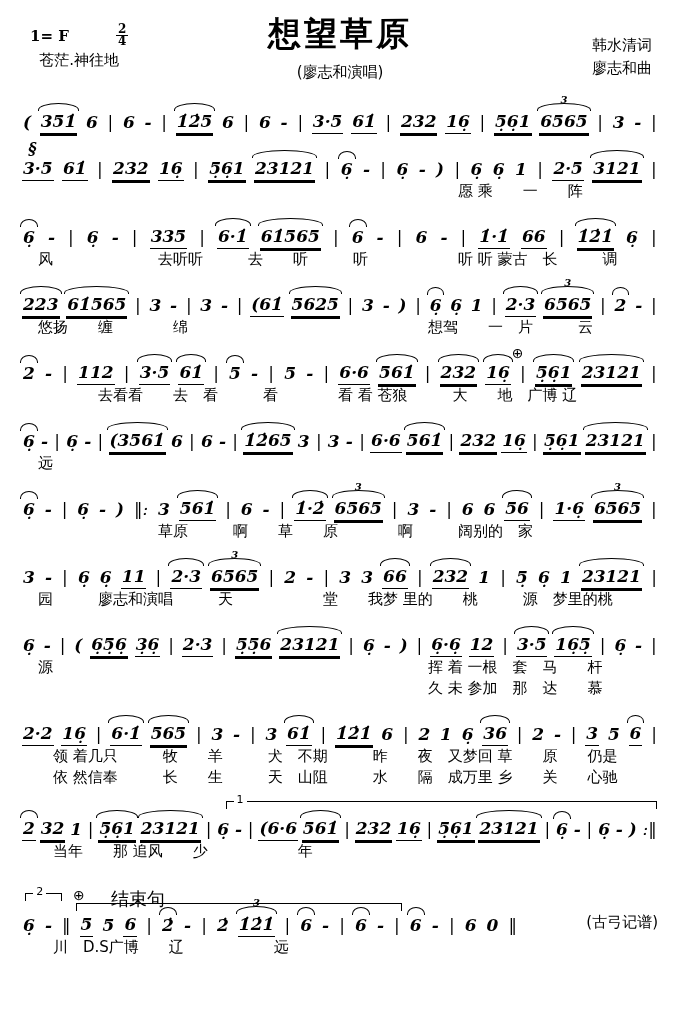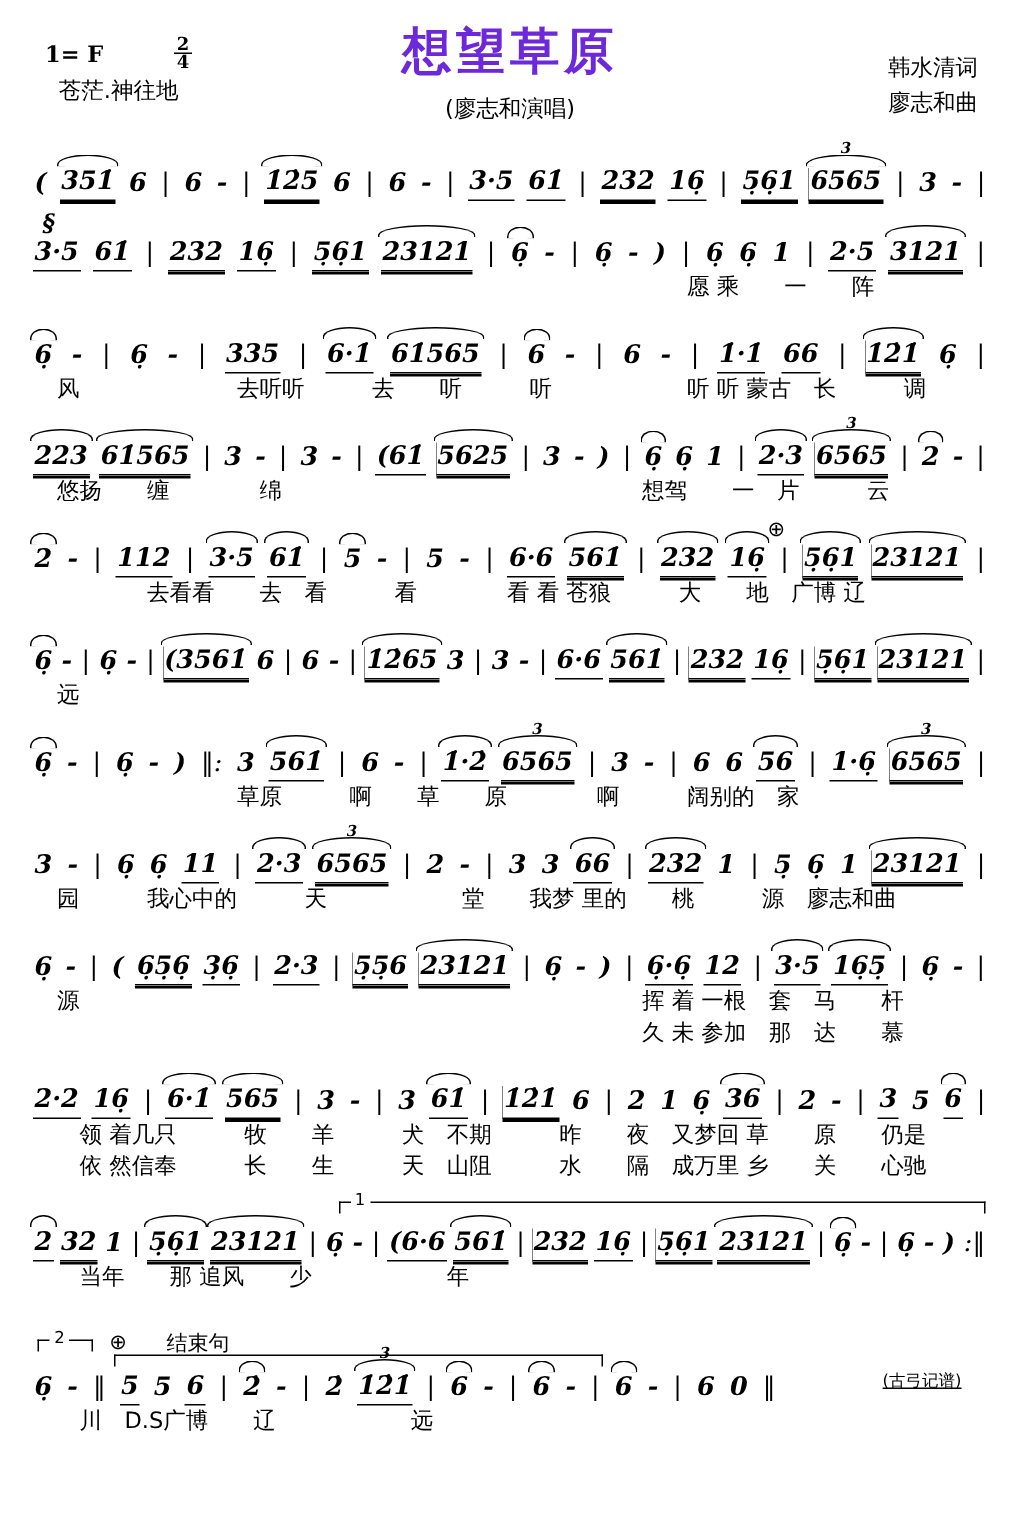--- a/index.html
+++ b/index.html
@@ -6,46 +6,46 @@
   body{width:680px;height:1020px;overflow:hidden;font-family:"DejaVu Sans",sans-serif;color:#000;}
   .page{position:relative;width:680px;height:1020px;padding:10px 22px 0;box-sizing:border-box;}
   
   .hdr{position:relative;height:86px;}
   .hdr-left{position:absolute;left:8px;top:14px;font-size:15px;}
   .keyrow{display:flex;align-items:center;font-size:15px;font-weight:700;font-family:"DejaVu Serif",serif;gap:42px;}
   .frac{display:inline-flex;flex-direction:column;align-items:center;margin-left:5px;font-size:12px;line-height:11px;font-weight:700;}
   .frac .num{border-bottom:1px solid #000;padding:0 2px;}
   .tempo{margin-top:4px;font-size:15px;text-align:center;}
   .title-wrap{position:absolute;left:0;right:0;top:2px;text-align:center;}
-  .title{font-size:33px;font-weight:700;color:#6d28d9;letter-spacing:3px;font-family:Liberation Mono, monospace;}
+  .title{font-size:33px;font-weight:700;color:#000000;letter-spacing:3px;font-family:Liberation Mono, monospace;}
   .subtitle{font-size:15px;margin-top:6px;}
   .credits{position:absolute;right:6px;top:24px;text-align:center;font-size:15px;line-height:23px;}
   
   #score{position:relative;}
   .system{position:relative;padding-top:14px;margin-bottom:9px;}
   .notes-row{display:flex;justify-content:space-between;align-items:flex-end;
     font:italic 700 17px "DejaVu Serif",serif;white-space:nowrap;}
   .cell{position:relative;display:inline-block;padding:0 1px;line-height:23px;}
   .u1{border-bottom:1px solid #000;}
   .u2{border-bottom:1px solid #000;box-shadow:0 2px 0 #000;}
   .arc::before{content:"";position:absolute;left:-2px;right:-2px;top:-7px;height:7px;
     border:1px solid #000;border-bottom:none;border-radius:100% 100% 0 0/170% 170% 0 0;}
   .t3{position:absolute;top:-16px;left:50%;transform:translateX(-50%);
     font:italic 700 10px "DejaVu Serif",serif;font-style:italic;}
   .bar{font-weight:400;}
   .lyric{font-size:15px;line-height:21px;white-space:pre;margin-left:16px;}
   
   .mark{position:absolute;}
   .segno{font:italic 700 16px "DejaVu Serif",serif;top:-4px;}
   .coda{font-size:14px;top:-2px;}
-  .endlabel{font-size:14px;top:16px;}
+  .endlabel{font-size:18px;top:16px;}
   .volta{height:7px;border-top:1px solid #000;border-left:1px solid #000;border-right:1px solid #000;top:4px;}
   .volta .vlabel{position:absolute;top:-8px;left:7px;background:#fff;padding:0 3px;font-size:11px;line-height:12px;}
   .bracketline{height:7px;border-top:1px solid #000;border-left:1px solid #000;border-right:1px solid #000;top:32px;}
-  .right-note{position:absolute;right:17px;top:16px;font-size:11px;text-decoration:underline;}
+  .right-note{position:absolute;right:0;top:16px;font-size:15px;}
 </style>
 </head>
 <body>
 
 <div class="page">
   <div class="hdr">
     <div class="hdr-left">
       <div class="keyrow">
         <span>1= F</span>
         <span class="frac">
@@ -296,21 +296,21 @@
           <span class="cell bar">|</span>
           <span class="cell u1 arc">232</span>
           <span class="cell">1</span>
           <span class="cell bar">|</span>
           <span class="cell">5̣</span>
           <span class="cell">6̣</span>
           <span class="cell">1</span>
           <span class="cell u2 arc">23121</span>
           <span class="cell bar">|</span>
         </div>
-        <div class="lyric">园　　　我心中的　　　天　　　　　　堂　　我梦 里的　　桃　　　源　廖志和曲</div>
+        <div class="lyric">园　　　廖志和演唱　　　天　　　　　　堂　　我梦 里的　　桃　　　源　梦里的桃</div>
       </div>
       <div class="system">
         <div class="notes-row">
           <span class="cell">6̣</span>
           <span class="cell">-</span>
           <span class="cell bar">|</span>
           <span class="cell">(</span>
           <span class="cell u2">6̣5̣6̣</span>
           <span class="cell u1">3̣6̣</span>
           <span class="cell bar">|</span>

